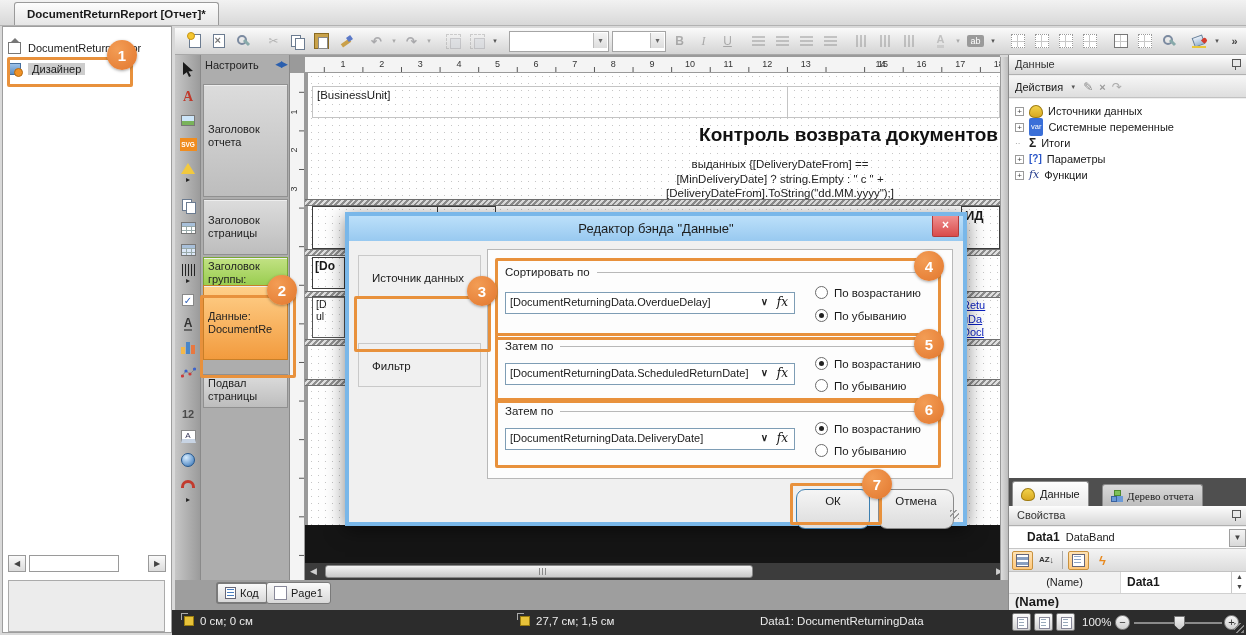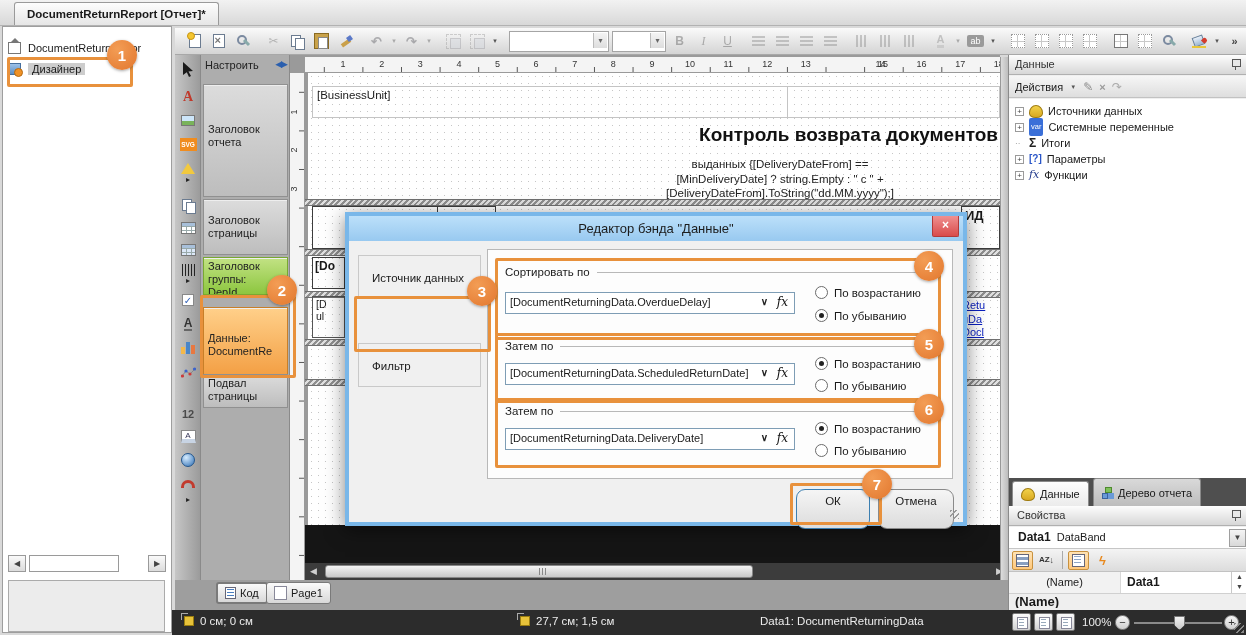--- a/index.html
+++ b/index.html
@@ -150,26 +150,26 @@
   .expander{width:9px;height:9px;border:1px solid #9a9a9a;background:#fff;font-size:8px;line-height:7px;text-align:center;color:#444;box-sizing:border-box;flex:none;}
   .noexp{width:9px;height:9px;flex:none;color:#999;font-size:8px;line-height:9px;}
   .db-ico{width:12px;height:11px;background:linear-gradient(#f2d24a,#d9a820);border:1px solid #a07c10;border-radius:50% 50% 45% 45%/60% 60% 35% 35%;flex:none;}
   .var-ico{background:#3a6fd8;color:#fff;font-size:7.5px;padding:1px 2px;border-radius:2px;flex:none;}
   .sigma-ico{font-size:12px;font-weight:bold;color:#222;flex:none;}
   .param-ico{color:#2a56c8;font-size:10px;font-weight:bold;flex:none;}
   .fx-ico{font-family:"DejaVu Serif",serif;font-style:italic;color:#223a8c;font-size:11px;flex:none;}
   #dock-tabs{position:absolute;left:0;top:423px;width:238px;height:28px;background:#4f4f4f;}
   .dock-tab{position:absolute;bottom:0;height:25px;display:flex;align-items:center;gap:5px;padding:0 8px;border:1px solid #8a8a8a;border-bottom:none;border-radius:3px 3px 0 0;box-sizing:border-box;}
   #dtab-data{left:3px;background:linear-gradient(#fefefe,#ebebeb);}
-  #dtab-tree{left:84px;background:linear-gradient(#d9d9d9,#bdbdbd);height:28px;}
+  #dtab-tree{left:93px;background:linear-gradient(#d9d9d9,#bdbdbd);height:22px;font-family:Liberation Serif, serif;}
   .rt-ico{width:11px;height:11px;position:relative;flex:none;}
   .rt-ico::before{content:"";position:absolute;left:3px;top:0;width:5px;height:4px;background:#7ec05a;border:1px solid #4e8a2e;}
   .rt-ico::after{content:"";position:absolute;left:0;top:6px;width:4px;height:4px;background:#6a9ad8;border:1px solid #3a62a0;box-shadow:6px 0 0 #6a9ad8;}
   #props-header{top:451px;padding-left:8px;}
-  #object-row{position:absolute;left:0;top:472px;width:238px;height:22px;background:#fff;border-bottom:1px solid #c6c6c6;line-height:21px;padding-left:9px;box-sizing:border-box;}
+  #object-row{position:absolute;left:0;top:472px;width:238px;height:22px;background:#fff;border-bottom:1px solid #c6c6c6;line-height:21px;padding-left:18px;box-sizing:border-box;}
   #object-dd{position:absolute;right:1px;top:2px;width:17px;height:18px;background:linear-gradient(#f4f4f4,#d9d9d9);border:1px solid #9e9e9e;text-align:center;line-height:16px;font-size:8px;color:#444;box-sizing:border-box;}
   #props-toolbar{position:absolute;left:0;top:494px;width:238px;height:23px;background:linear-gradient(#f4f4f4,#dcdcdc);border-bottom:1px solid #c2c2c2;display:flex;align-items:center;padding:0 3px;gap:3px;box-sizing:border-box;}
   .ptbtn{width:21px;height:19px;display:flex;align-items:center;justify-content:center;border-radius:2px;box-sizing:border-box;}
   .ptbtn.on{background:linear-gradient(#ffe3b4,#ffc87c);border:1px solid #c8913e;}
   .cat-ico{width:11px;height:11px;background:repeating-linear-gradient(#fff 0 2px,#8aa0c0 2px 5px);border:1px solid #667;}
   .az-ico{font-size:8px;font-weight:bold;color:#333;line-height:8px;text-align:center;}
   .prop-ico{width:11px;height:11px;background:#fff;border:1px solid #667;background-image:repeating-linear-gradient(#90a8c8 0 1px,transparent 1px 3px);background-size:7px 9px;background-position:1px 1px;background-repeat:no-repeat;}
   .bolt-ico{color:#e8891e;font-size:13px;font-weight:bold;}
   #prop-row{position:absolute;left:0;top:517px;width:238px;height:21px;background:#fff;border-bottom:1px solid #d0d0d0;}
   #prop-key{position:absolute;left:0;top:0;width:112px;height:21px;background:#f2f2f2;border-right:1px solid #d8d8d8;line-height:20px;text-align:center;box-sizing:border-box;}
@@ -426,21 +426,21 @@
     <div class="band" style="top:29px;height:113px;">
       <div style="margin-top:36px;">Заголовок отчета</div>
     </div>
     <div class="band" style="top:144px;height:56px;">
       <div style="margin-top:12px;">Заголовок страницы</div>
     </div>
     <div class="band green" style="top:202px;height:38px;">
       <div>Заголовок группы:</div>
       <div>DepId</div>
     </div>
-    <div class="band orange" style="top:252px;height:75px;">
+    <div class="band orange" style="top:230px;height:75px;">
       <div style="margin-top:22px;">Данные:</div>
       <div>DocumentRe</div>
     </div>
     <div class="band" style="top:319px;height:34px;">
       <div>Подвал страницы</div>
     </div>
   </div>
 
   <div id="canvas-zone" class="abs"></div>
   <div id="page" class="abs"></div>

